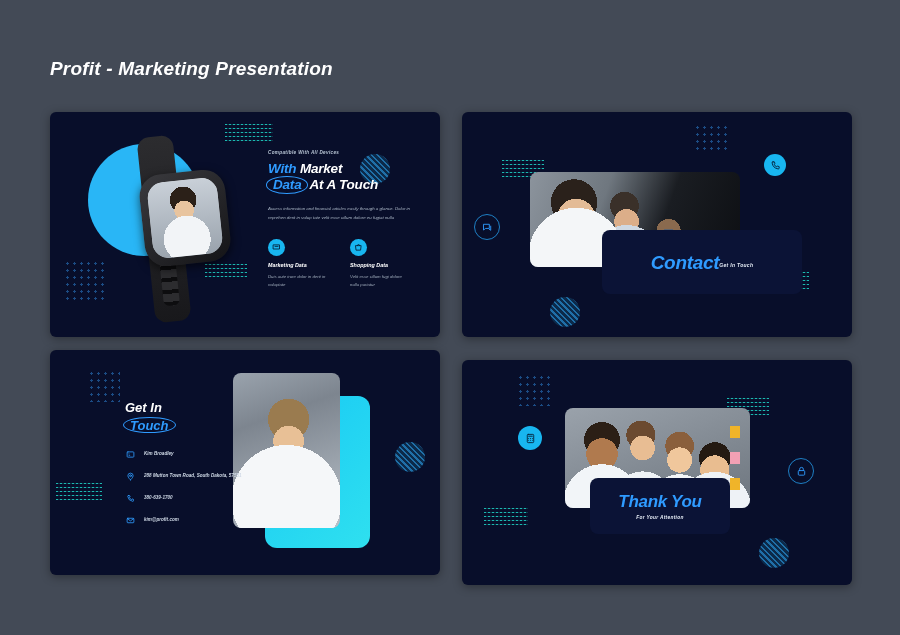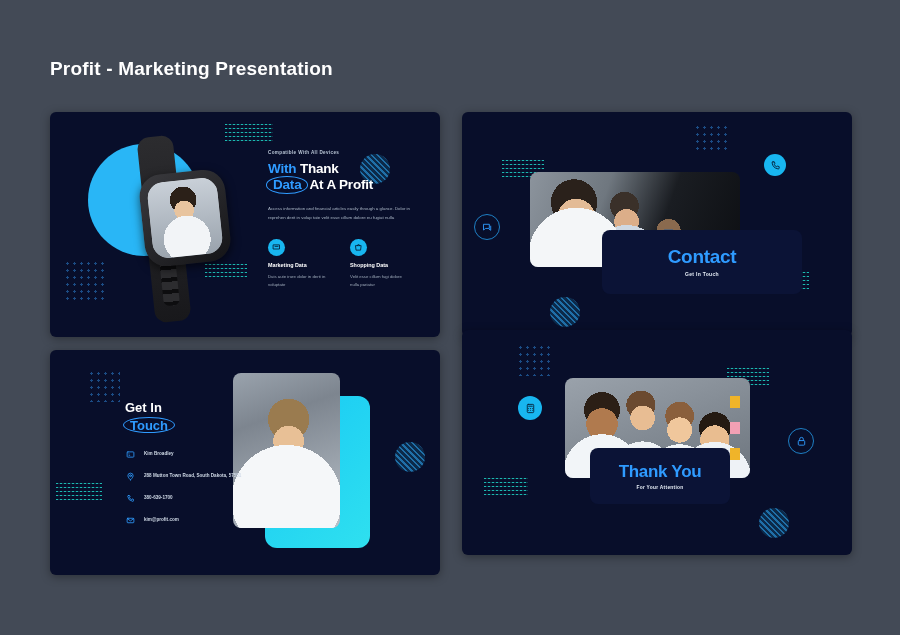--- a/index.html
+++ b/index.html
@@ -2,39 +2,39 @@
 <html><head>
 <meta charset="utf-8">
 <style>
   * { box-sizing: border-box; margin: 0; padding: 0; }
   html, body {
     width: 900px; height: 635px;
     background: #434a56;
     font-family: "Liberation Sans", sans-serif;
     overflow: hidden;
   }
-  #page { position: relative; width: 900px; height: 492px; background: #434a56; }
+  #page { position: relative; width: 900px; height: 492px; background: #434a56; font-style: italic; }
 
   .page-title {
     position: absolute; left: 50px; top: 58px;
     font-size: 19px; font-weight: bold; color: #ffffff;
     letter-spacing: .2px;
   }
 
   .slide {
     position: absolute;
     background: #080e2a;
     border-radius: 6px;
     overflow: hidden;
     box-shadow: 0 2px 10px rgba(0,0,0,.35);
   }
   .slide.s1 { left: 50px;  top: 112px; width: 390px; height: 225px; }
   .slide.s2 { left: 462px; top: 112px; width: 390px; height: 225px; }
   .slide.s3 { left: 50px;  top: 350px; width: 390px; height: 225px; }
-  .slide.s4 { left: 462px; top: 330px; width: 390px; height: 225px; }
+  .slide.s4 { left: 462px; top: 360px; width: 390px; height: 225px; }
 
   
   .dots {
     position: absolute;
     background-image: radial-gradient(#1c4f8a 1px, transparent 1.2px);
     background-size: 7px 7px;
     opacity: .95;
   }
   .waves {
     position: absolute;
@@ -130,21 +130,21 @@
       radial-gradient(circle at 21% 32%, #2a211b 0 13%, transparent 13%),
       radial-gradient(circle at 46% 92%, #cfd8e2 0 24%, transparent 24%),
       radial-gradient(circle at 46% 52%, #dcae89 0 10%, transparent 10%),
       radial-gradient(circle at 45% 36%, #3a3029 0 11%, transparent 11%),
       radial-gradient(circle at 66% 95%, #5a6370 0 20%, transparent 20%),
       radial-gradient(circle at 66% 62%, #8a6a4e 0 8%, transparent 8%);
   }
   .contact-panel {
     position: absolute; left: 140px; top: 118px; width: 200px; height: 64px;
     background: #0b1336; border-radius: 8px;
-    display:flex; flex-direction:column; align-items:center; justify-content:center;
+    display:flex; flex-direction:row; align-items:center; justify-content:center;
   }
   .contact-title { font-size: 19px; font-weight: bold; color: #2f9bff; letter-spacing: -.3px; line-height: 1; }
   .contact-sub { margin-top: 5px; font-size: 5px; font-weight: bold; color: #e6edf6; letter-spacing: .3px; }
 
   
   .s3 .content { position: absolute; left: 75px; top: 50px; width: 130px; }
   .getin { font-size: 13px; font-weight: bold; color: #ffffff; line-height: 1.2; }
   .touch-wrap { margin-top: 0; }
   .contact-list { margin-top: 15px; }
   .c-row { display: flex; align-items: flex-start; gap: 8px; margin-bottom: 11px; }
@@ -223,23 +223,23 @@
         <div class="screen">
           <div class="photo-person"></div>
         </div>
       </div>
     </div>
 
     <div class="content">
       <div class="eyebrow">Compatible With All Devices</div>
       <div class="headline">
         <div><span class="hl">With</span>
-          <span>Thank</span></div>
+          <span>Market</span></div>
         <div><span class="circled">Data</span>
-          <span>At A Profit</span></div>
+          <span>At A Touch</span></div>
       </div>
       <div class="body-copy">Access information and financial articles easily through a glance. Dolor in reprehen derit in volup tate velit esse cillum dolore eu fugiat nulla</div>
 
       <div class="features">
         <div class="feature">
           <div class="feat-icon">
             <svg width="9" height="9" viewBox="0 0 24 24" fill="none" stroke="#06243d" stroke-width="2.4" stroke-linecap="round" stroke-linejoin="round">
               <path d="M4 5h16v11H4z"></path>
                 <path d="M8 9h8"></path>
             </svg>

